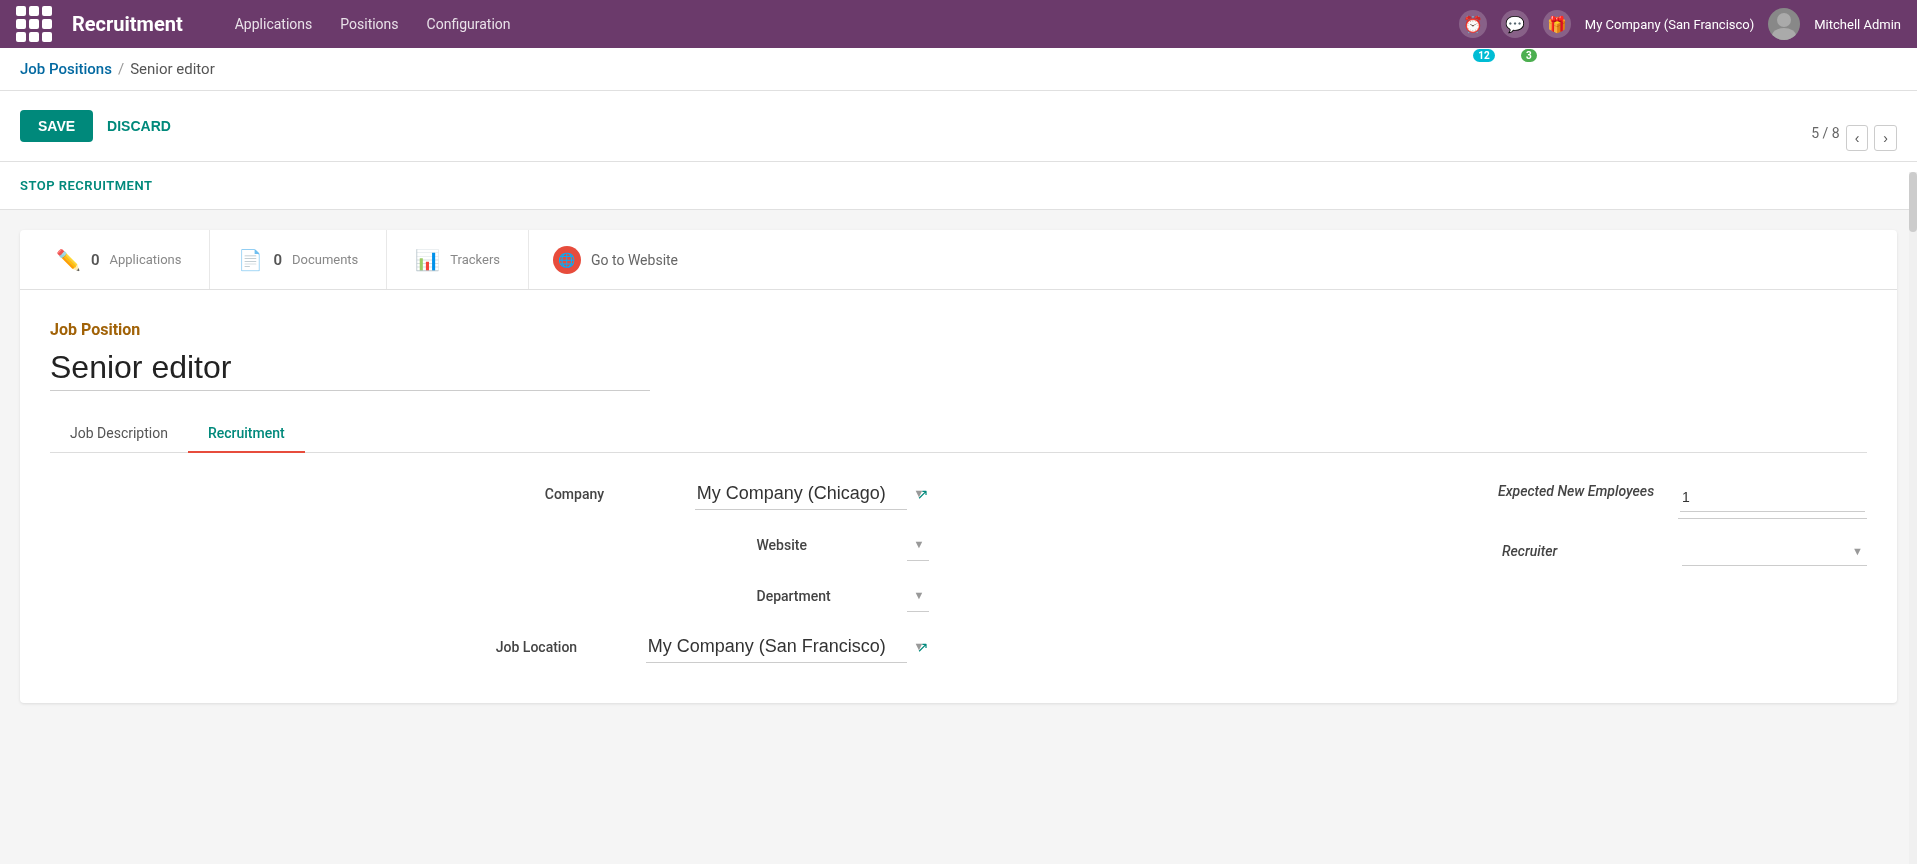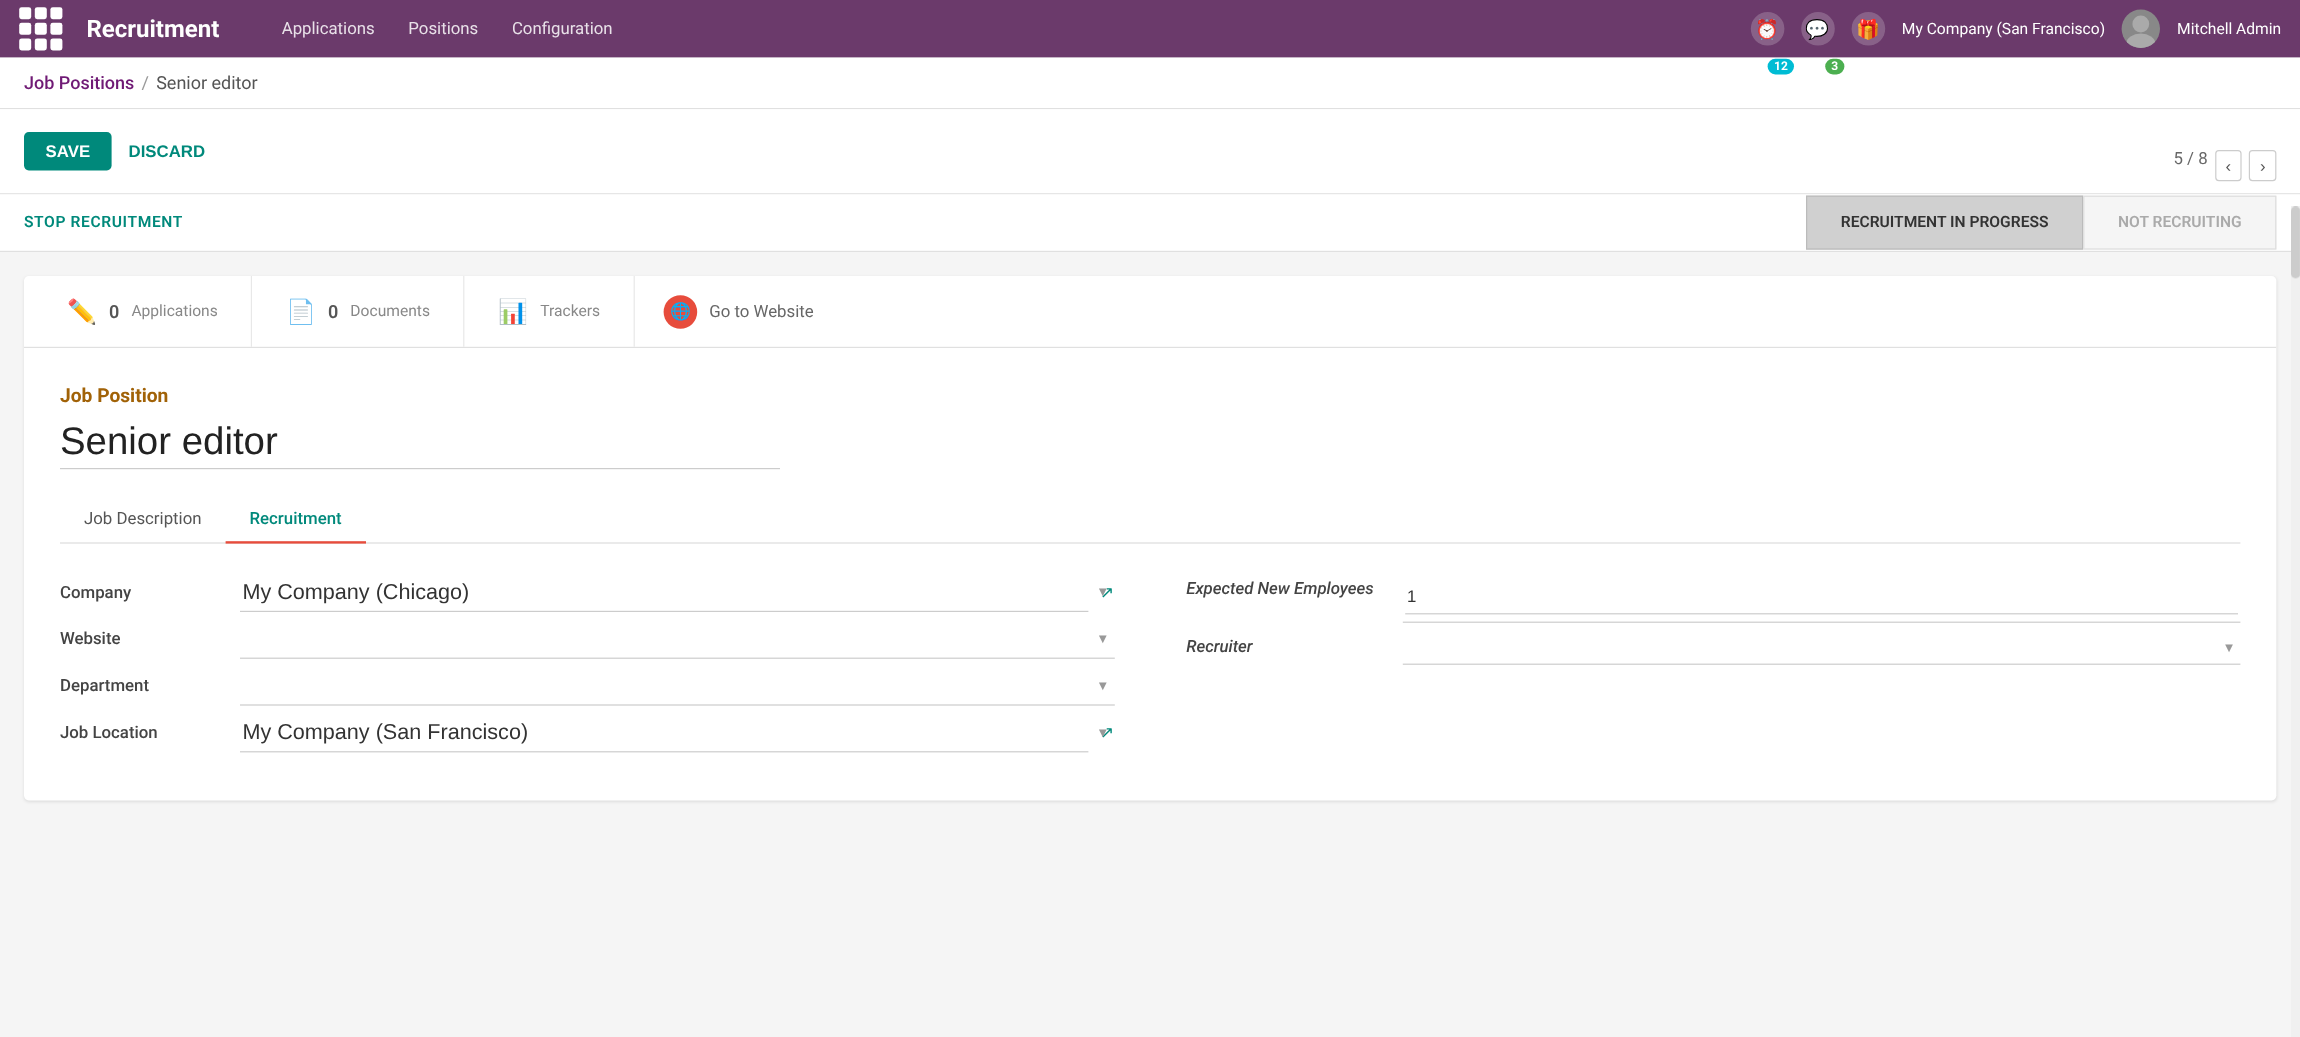--- a/index.html
+++ b/index.html
@@ -29,21 +29,21 @@
     .badge-icon { position: relative; display: flex; align-items: center; justify-content: center; cursor: pointer; }
     .badge-icon .badge { position: absolute; top: -6px; right: -8px; background: #00bcd4; color: white; border-radius: 10px; font-size: 10px; padding: 1px 5px; font-weight: bold; margin-top: 45px; }
     .badge-icon .badge.green { background: #4caf50; }
     .icon-circle { width: 28px; height: 28px; border-radius: 50%; background: rgba(255,255,255,0.2); display: flex; align-items: center; justify-content: center; color: white; font-size: 16px; }
     .company-name { color: white; font-size: 13px; }
     .avatar { width: 32px; height: 32px; border-radius: 50%; background: #888; display: flex; align-items: center; justify-content: center; color: white; font-size: 13px; overflow: hidden; }
     .user-name { color: white; font-size: 13px; }
 
     
     .breadcrumb-bar { background: white; padding: 12px 20px; border-bottom: 1px solid #e0e0e0; display: flex; align-items: center; gap: 6px; }
-    .breadcrumb-link { color: #701a75; text-decoration: none; font-size: 15px; font-weight: 500; }
+    .breadcrumb-link { color: #0369a1; text-decoration: none; font-size: 15px; font-weight: 500; }
     .breadcrumb-sep { color: #999; font-size: 15px; }
     .breadcrumb-current { color: #555; font-size: 15px; }
 
     
     .action-bar { background: white; padding: 10px 20px; display: flex; align-items: center; gap: 2px; border-bottom: 1px solid #e0e0e0; }
     .btn-save { background: #00897b; color: white; border: none; padding: 8px 18px; border-radius: 4px; font-size: 14px; font-weight: 600; cursor: pointer; }
     .btn-discard { background: none; color: #00897b; border: none; padding: 8px 12px; font-size: 14px; font-weight: 600; cursor: pointer; }
     .pagination { margin-left: auto; display: flex; align-items: flex-start; gap: 6px; color: #666; font-size: 14px; margin-top: 24px; }
     .pagination button { background: none; border: 1px solid #ccc; border-radius: 3px; padding: 4px 8px; cursor: pointer; color: #555; font-size: 14px; }
 
@@ -74,21 +74,21 @@
     .form-section-label { font-size: 16px; color: #a16207; font-weight: 700; margin-bottom: 6px; }
     .job-title-input { font-size: 32px; color: #222; border: none; border-bottom: 1px solid #ccc; width: 600px; padding: 4px 0; outline: none; margin-bottom: 24px; display: block; }
 
     
     .tabs { display: flex; border-bottom: 1px solid #ddd; margin-bottom: 24px; }
     .tab { padding: 10px 20px; cursor: pointer; font-size: 14px; color: #555; border-bottom: 2px solid transparent; margin-bottom: -1px; }
     .tab.active { color: #00897b; border-bottom: 2px solid #e74c3c; font-weight: 500; }
 
     
     .form-grid { display: grid; grid-template-columns: 1fr 1fr; gap: 0 60px; }
-    .form-col { display: flex; flex-direction: column; gap: 6px; }
+    .form-col { display: flex; flex-direction: column; gap: 18px; align-items: flex-end; }
     .field-row { display: flex; align-items: center; gap: 0; }
     .field-label { width: 150px; font-size: 14px; color: #444; font-weight: 500; flex-shrink: 0; }
     .field-value { flex: 1; display: flex; align-items: center; gap: 6px; position: relative; }
     .field-input { width: 100%; border: none; border-bottom: 1px solid #ccc; padding: 6px 2px; font-size: 14px; color: #333; outline: none; background: transparent; }
     .field-select { appearance: none; width: 100%; border: none; border-bottom: 1px solid #ccc; padding: 6px 20px 6px 2px; font-size: 18px; color: #333; outline: none; background: transparent; cursor: pointer; }
     .chevron-down { position: absolute; right: 4px; color: #999; font-size: 11px; pointer-events: none; }
     .ext-link { color: #00897b; cursor: pointer; font-size: 14px; margin-left: 4px; }
     .right-col-field { display: flex; align-items: flex-start; gap: 0; }
     .right-label { width: 180px; font-size: 14px; color: #444; font-weight: 500; flex-shrink: 0; padding-top: 6px; font-style: italic; }
     .right-value { flex: 1; border-bottom: 1px solid #ccc; padding: 6px 2px; font-size: 14px; color: #333; }
@@ -154,24 +154,20 @@
   <button class="btn-discard">DISCARD</button>
   <div class="pagination">
     <span>5 / 8</span>
     <button>‹</button>
     <button>›</button>
   </div>
 </div>
 
 <div class="status-bar">
   <span class="stop-recruitment">STOP RECRUITMENT</span>
-  <div class="status-steps">
-    <div class="status-step active">RECRUITMENT IN PROGRESS</div>
-    <div class="status-step inactive">NOT RECRUITING</div>
-  </div>
 </div>
 
 <div class="main-content">
   <div class="record-card">
 
     <div class="stat-bar">
       <a class="stat-btn">
         <span class="stat-icon">✏️</span>
         <span class="stat-count">0</span>
         <span class="stat-label">Applications</span>

